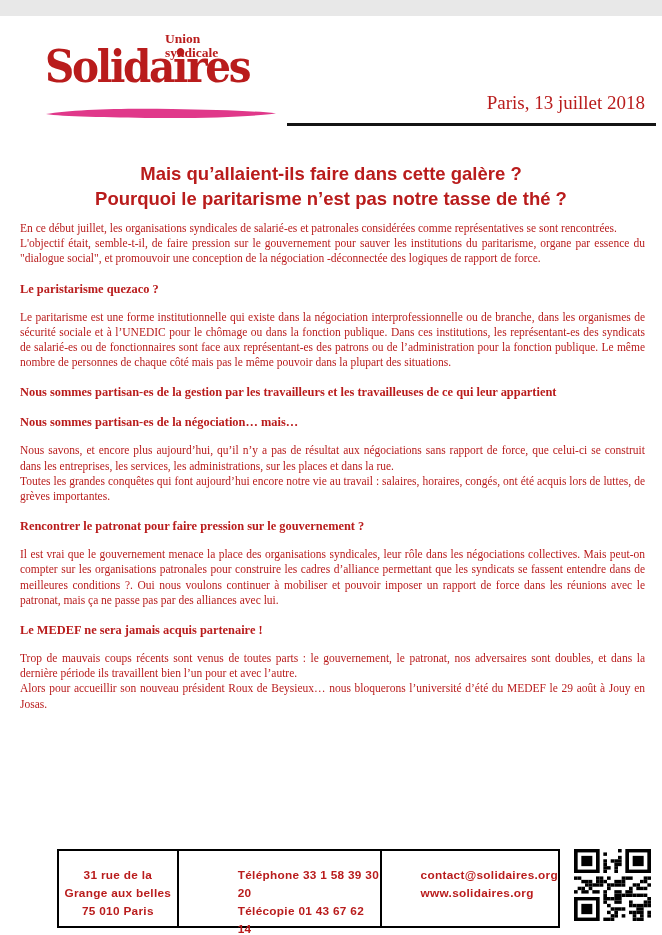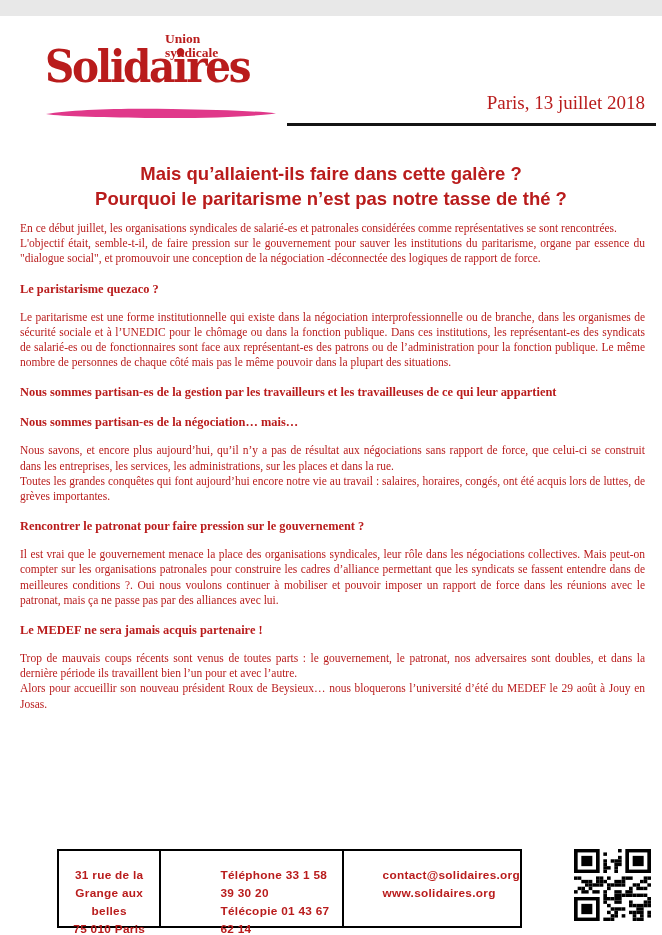--- a/index.html
+++ b/index.html
@@ -44,21 +44,21 @@
     font-size:11.5px; line-height:15.2px; text-align:justify;
   }
   .doc-body p { margin:0; }
   .sec {
     font-size:12.4px; font-weight:bold; text-align:left;
     margin:15px 0 13px 0; line-height:15px;
     font-family:"Liberation Serif", serif;
   }
   
   .footer-box {
-    position:absolute; left:57px; top:833px; width:465px; height:79px;
+    position:absolute; left:57px; top:833px; width:503px; height:79px;
     border:2px solid #000; box-sizing:border-box;
     display:flex;
     font-family:"Liberation Sans", sans-serif; font-weight:bold;
     font-size:11.8px; line-height:18px; letter-spacing:0.3px;gap:39px;
   }
   .cell { box-sizing:border-box; padding-top:15px; }
   .cell-address { width:143px; border-right:2px solid #000; text-align:center; }
   .cell-phone   { width:192px; border-right:2px solid #000; text-align:left; padding-left:20px; }
   .cell-contact { flex:1; text-align:left; }
   .qr { position:absolute; left:574px; top:833px; width:77px; height:72px; }

